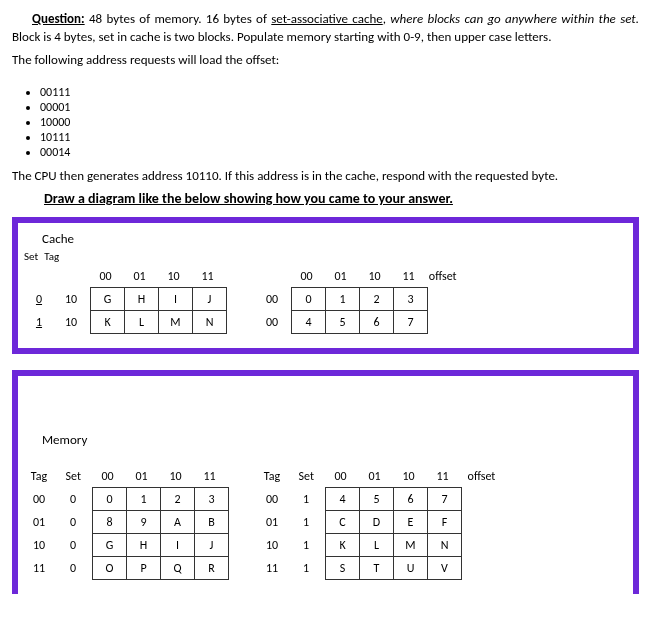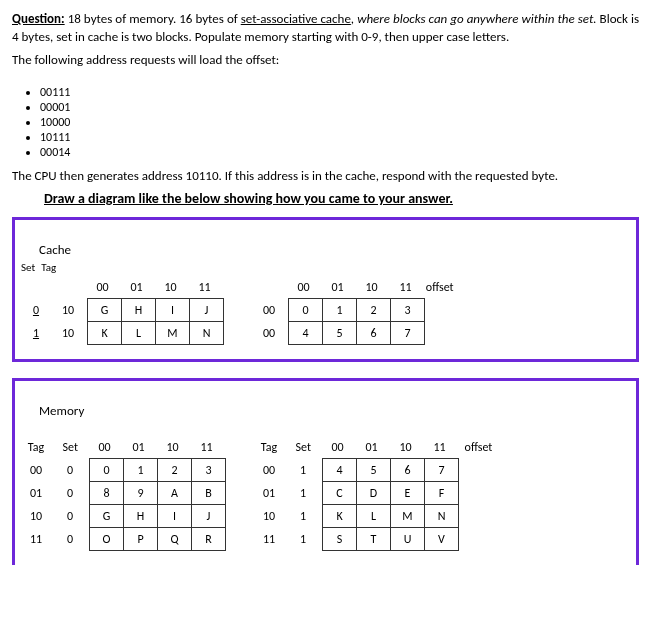--- a/index.html
+++ b/index.html
@@ -4,27 +4,27 @@
 <style>
   body {
     font-family: "Calibri", "Arial", sans-serif;
     font-size: 13px;
     color: #000;
     margin: 0;
     padding: 10px 12px;
     width: 627px;
     background: #fff;
   }
-  .q-label { font-weight: bold; text-decoration: underline; }
+  .q-label { font-weight: bold; text-decoration: underline; margin-left: 20px; }
   .q-para { margin: 0 0 6px 0; line-height: 1.35; text-align: justify;}
   .italic { font-style: italic; }
   .addr-list { margin: 16px 0 8px 28px; padding: 0; }
   .addr-list li { list-style: disc; margin: 0 0 1px 0; font-size:12px;}
   .draw-heading { font-weight: bold; text-decoration: underline; font-size: 14px; margin: 6px 0 10px 0; padding-left: 32px; }
-  .section-box { border: 3px solid #6d28d9; padding: 22px 10px 14px 6px; margin-bottom: 16px; }
+  .section-box { border: 6px solid #6d28d9; padding: 8px 10px 14px 6px; margin-bottom: 16px; }
   .sec-label { font-size: 13px; margin-bottom: 4px; display:inline-block; }
   table.grid { border-collapse: collapse; }
   table.grid td, table.grid th {
     border: 1px solid #333;
     width: 30px; height: 22px;
     text-align: center;
     font-size: 12px;
     padding:0;
   }
   .rowhdr { border:none !important; text-align:right; padding-right:4px !important; font-size:11px;}
@@ -36,21 +36,21 @@
   .note { font-size:11px; line-height:1.3; margin-left:4px; margin-top:22px;}
   .cache-top { display:flex; gap:4px; font-size:11px; margin-bottom:2px;}
   .cache-top span:first-child{ margin-right:2px;}
   .mem-tagset { font-size:11px;}
 </style>
 </head>
 <body>
 
 <p class="q-para">
   <span class="q-label">Question:</span>
-  <span>18 bytes of memory.   16 bytes of </span><span style="text-decoration:underline">set-associative cache</span><span>, </span><span class="italic">where blocks can go anywhere within the set.</span><span>  Block is 4 bytes, set in cache is two blocks.  Populate memory starting with 0-9, then upper case letters.</span>
+  <span>48 bytes of memory.   16 bytes of </span><span style="text-decoration:underline">set-associative cache</span><span>, </span><span class="italic">where blocks can go anywhere within the set.</span><span>  Block is 4 bytes, set in cache is two blocks.  Populate memory starting with 0-9, then upper case letters.</span>
 </p>
 
 <p class="q-para">The following address requests will load the offset:</p>
 
 <ul class="addr-list">
   <li>00111</li>
   <li>00001</li>
   <li>10000</li>
   <li>10111</li>
   <li>00014</li>
@@ -125,21 +125,21 @@
         <td>7</td>
         <td style="border:none;"></td>
       </tr>
     </tbody>
         </table>
     </div>
   </div>
 </div>
 
 <div class="section-box" style="border-bottom:none;">
-  <div style="margin-left:18px;" class="sec-label">Memory</div>
+  <div style="margin-left:18px;margin-top:48px;" class="sec-label">Memory</div>
   <div style="height:14px;"></div>
 
   <div class="mem-wrap">
 
     <table class="grid">
       <tbody>
           <tr>
         <td class="tag-col mem-tagset"><span>Tag</span></td>
         <td class="tag-col mem-tagset"><span>Set</span></td>
         <td class="rowhdr" style="text-align:center;">00</td>

